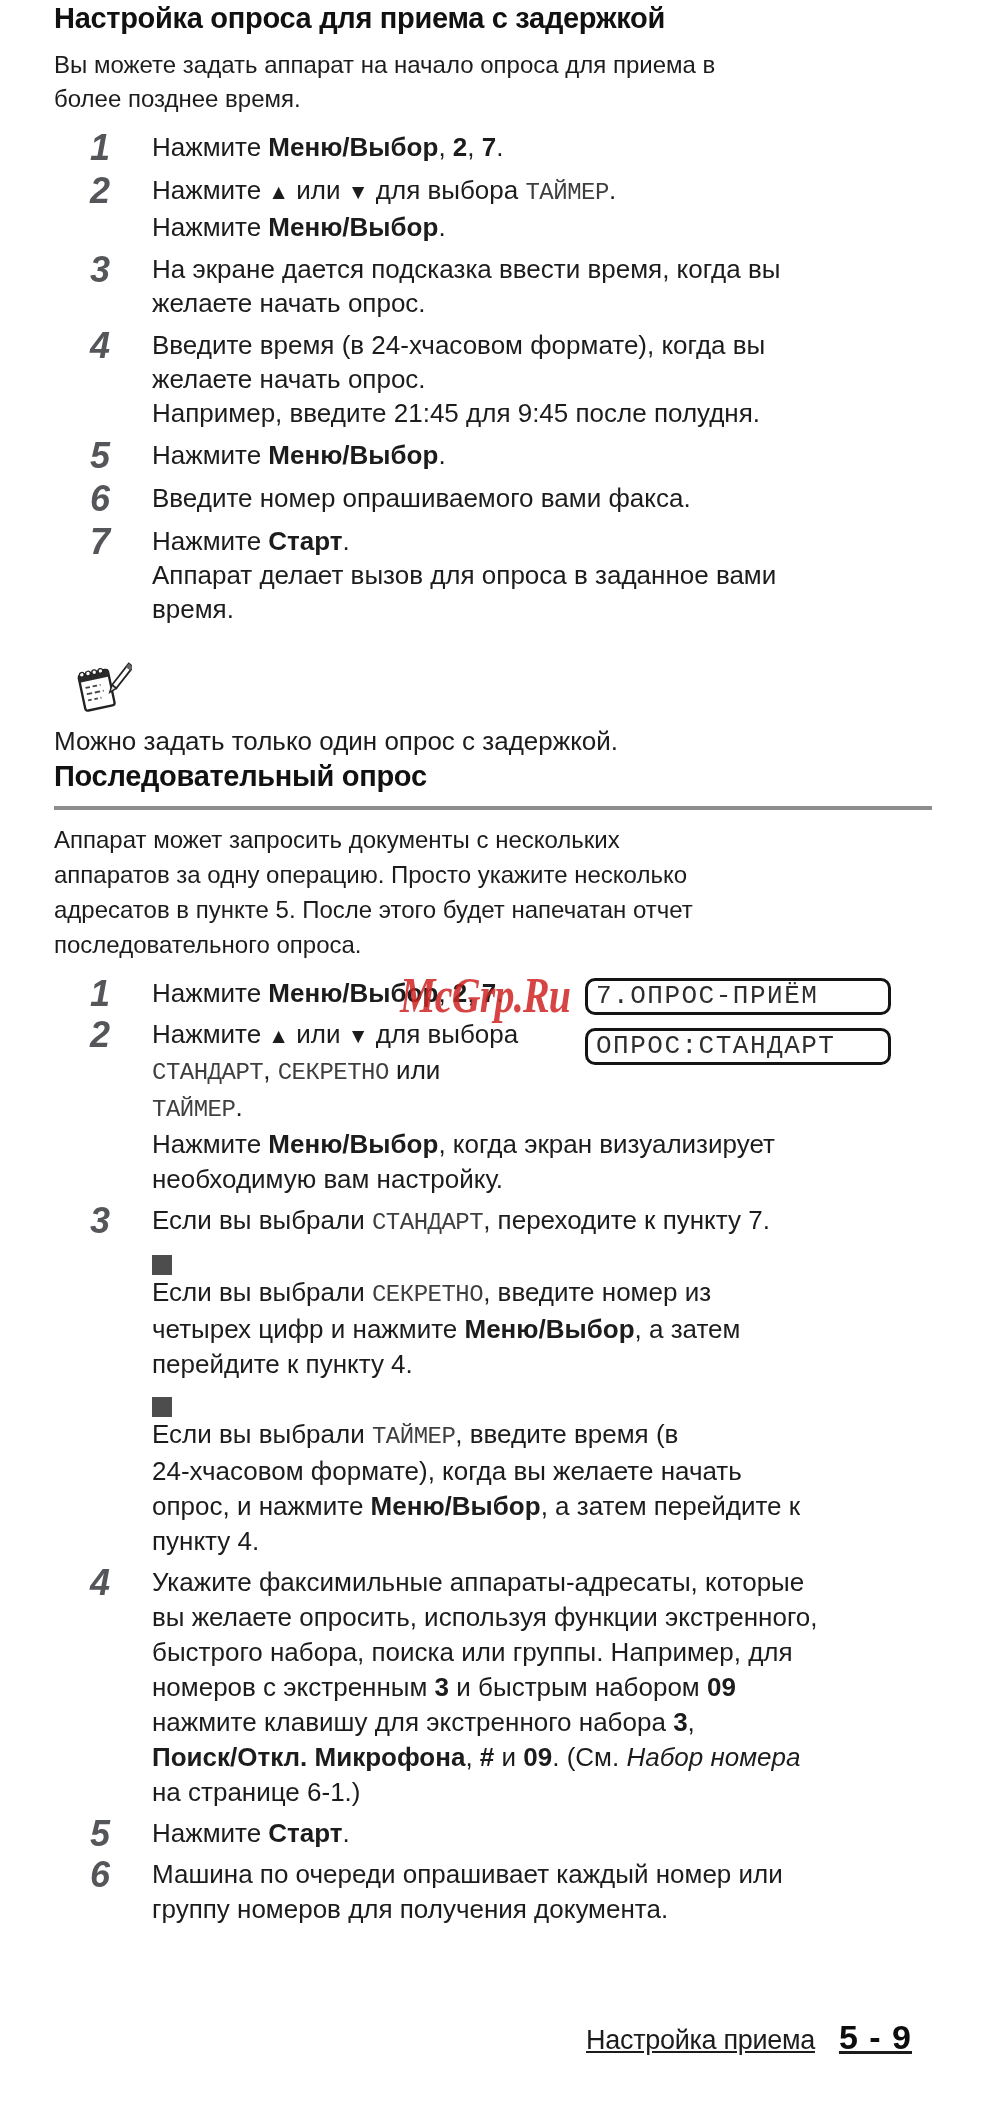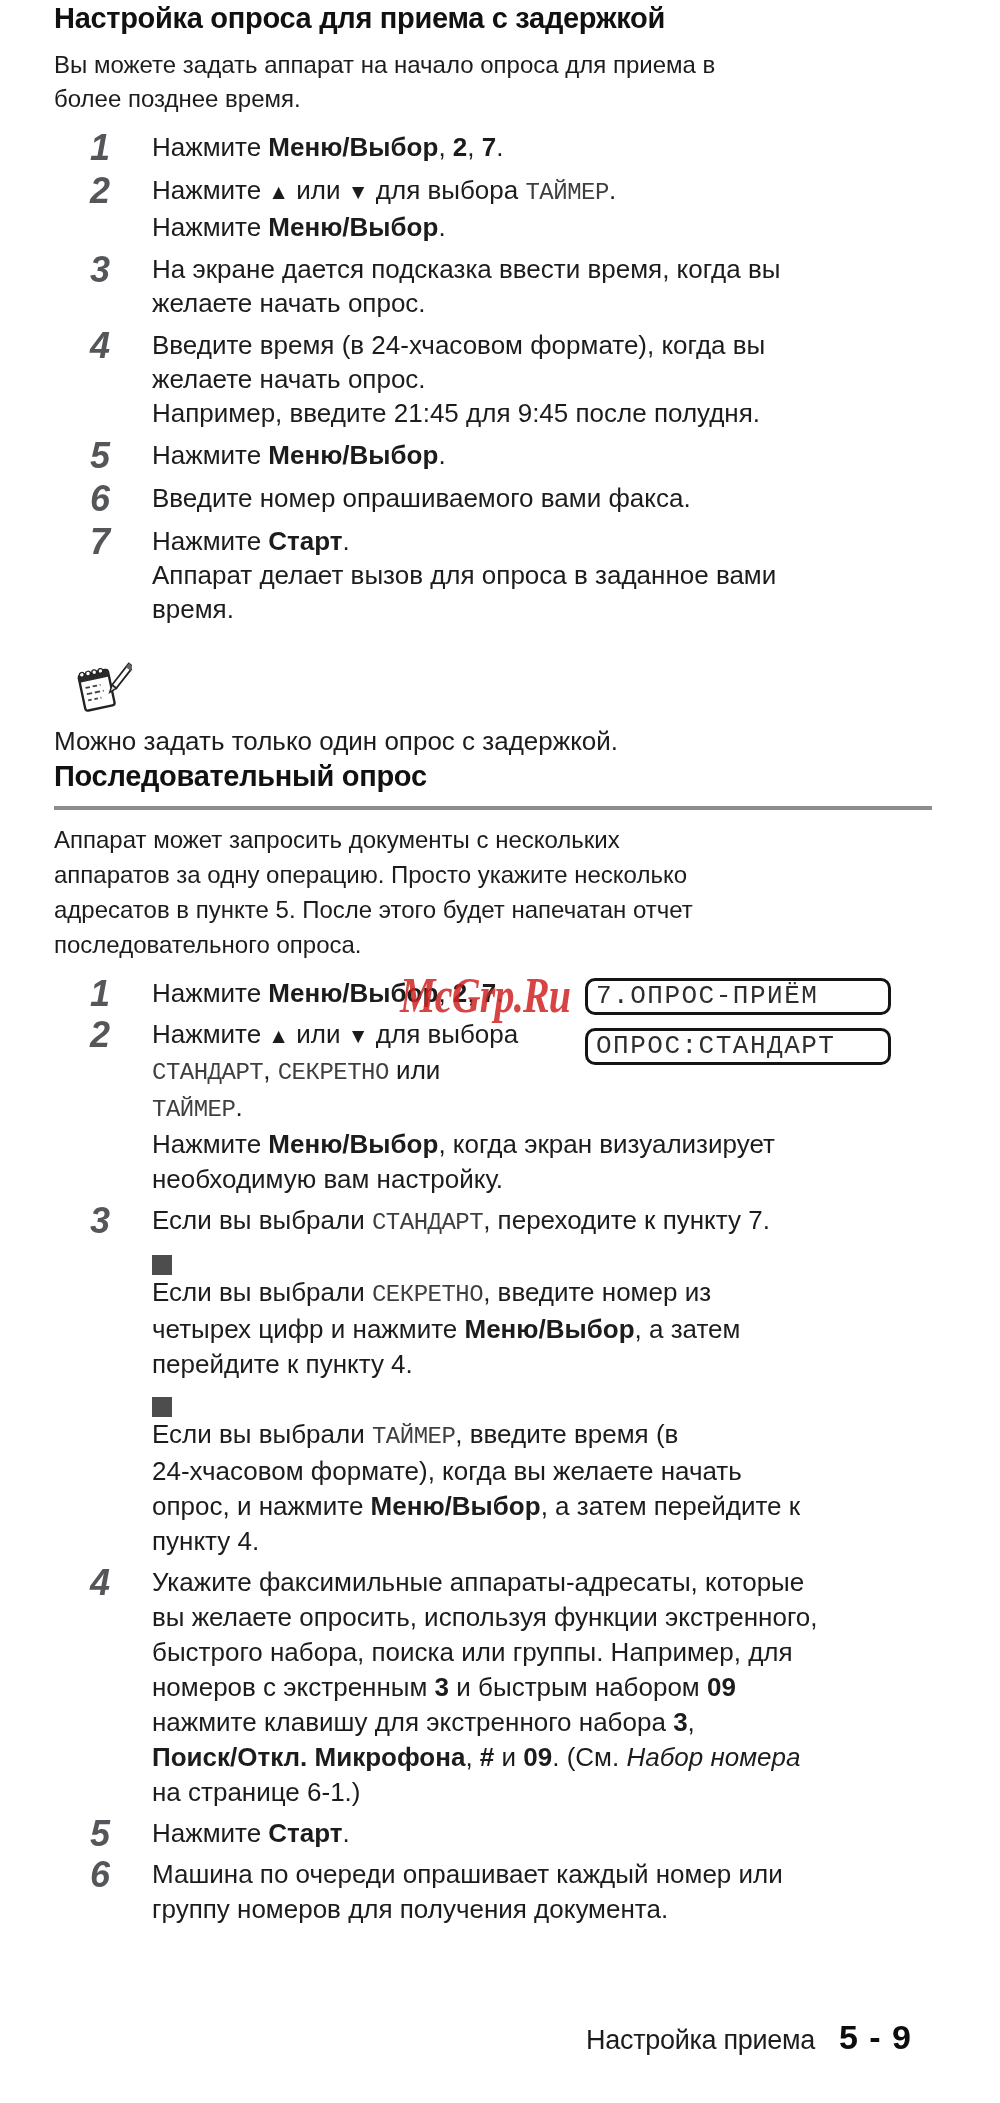--- a/index.html
+++ b/index.html
@@ -76,21 +76,21 @@
     font-family:"Liberation Serif","DejaVu Serif",serif;
     font-style:italic; font-weight:bold;
     font-size:50px; color:#d02424; opacity:0.85;
     letter-spacing:-1px; white-space:nowrap;
     transform:scaleX(0.8); transform-origin:left top;
     z-index:5; pointer-events:none;
   }
 
   .footer {
     position:absolute; top:2018px; right:88px;
-    display:flex; align-items:baseline;
+    display:flex; align-items:baseline;text-decoration:underline;
   }
   .footer-label { font-size:27px; color:#1c1c1c; letter-spacing:-0.3px; }
   .footer-page { font-size:34px; font-weight:bold; margin-left:24px; letter-spacing:1px; color:#0d0d0d; }
 </style>
 </head>
 <body>
 
 <div class="page">
   <div class="content">
 

